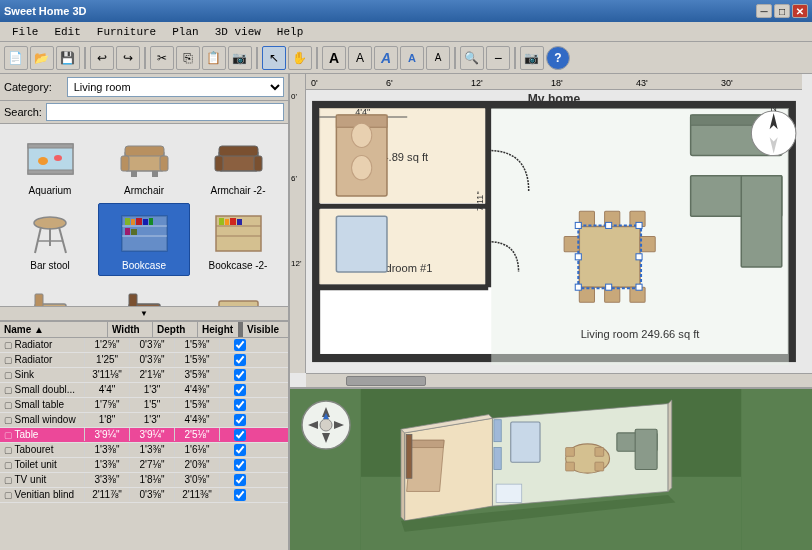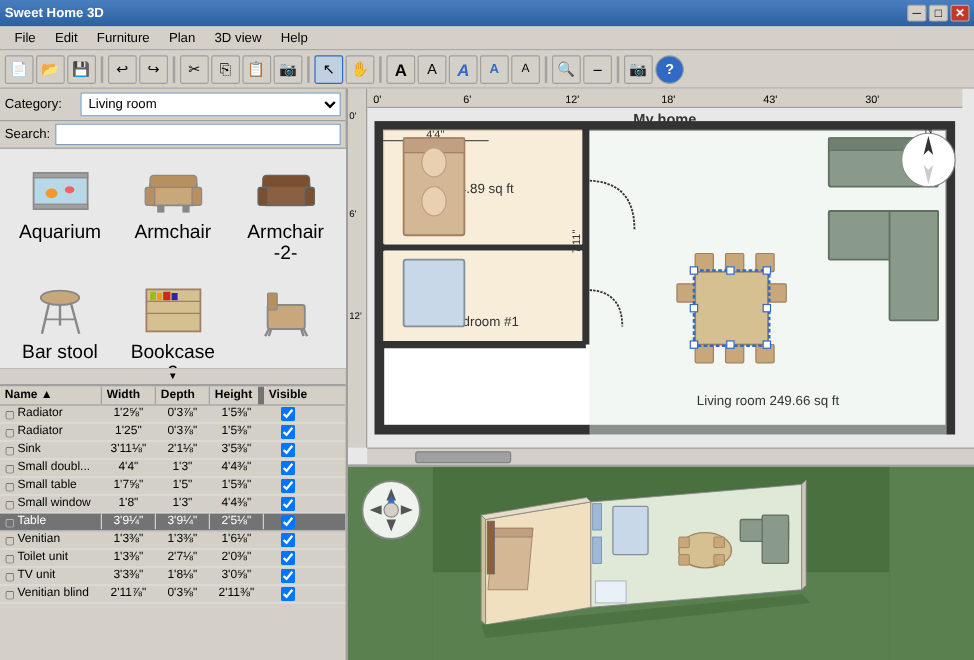--- a/index.html
+++ b/index.html
@@ -33,20 +33,21 @@
       background: #d4d0c8;
       display: flex;
       align-items: center;
       padding: 0 4px;
       border-bottom: 1px solid #a0a0a0;
       font-size: 11px;
     }
     .menu-item {
       padding: 2px 8px;
       cursor: pointer;
+      font-family: Liberation Mono, monospace;
     }
 
     
     .toolbar {
       height: 32px;
       background: #d4d0c8;
       display: flex;
       align-items: center;
       padding: 2px 4px;
       gap: 2px;
@@ -128,21 +129,21 @@
       cursor: pointer;
       border: 1px solid transparent;
       border-radius: 2px;
     }
     .furniture-item.selected { background: #316ac5; border-color: #1a4a9a; color: white; }
     .furniture-icon {
       width: 60px; height: 50px;
       display: flex; align-items: center; justify-content: center;
       font-size: 28px;
     }
-    .furniture-label { font-size: 16px; text-align: center; margin-top: 2px; }
+    .furniture-label { font-size: 10px; text-align: center; margin-top: 2px; }
 
     
     .furniture-grid::-webkit-scrollbar { width: 8px; }
     .furniture-grid::-webkit-scrollbar-track { background: #d4d0c8; }
     .furniture-grid::-webkit-scrollbar-thumb { background: #a0a0a0; }
 
     
     .grid-scroll-btn {
       height: 14px;
       background: #d4d0c8;
@@ -159,36 +160,36 @@
       display: flex;
       flex-direction: column;
     }
     .props-table-header {
       display: flex;
       background: #d4d0c8;
       border-bottom: 1px solid #a0a0a0;
       font-size: 10px;
       font-weight: bold;
     }
-    .props-col-name { width: 85px; padding: 2px 4px; border-right: 1px solid #a0a0a0; cursor: pointer; }
+    .props-col-name { width: 108px; padding: 2px 4px; border-right: 1px solid #a0a0a0; cursor: pointer; }
     .props-col-width { width: 45px; padding: 2px 4px; border-right: 1px solid #a0a0a0; }
     .props-col-depth { width: 45px; padding: 2px 4px; border-right: 1px solid #a0a0a0; }
     .props-col-height { width: 45px; padding: 2px 4px; border-right: 5px solid #737373; }
     .props-col-visible { width: 40px; padding: 2px 4px; }
     .props-rows { flex: 1; overflow-y: auto; }
     .props-rows::-webkit-scrollbar { width: 8px; }
     .props-rows::-webkit-scrollbar-track { background: #d4d0c8; }
     .props-rows::-webkit-scrollbar-thumb { background: #a0a0a0; }
     .props-row {
       display: flex;
       font-size: 10px;
       border-bottom: 1px solid #e0e0e0;
       align-items: flex-start;
     }
-    .props-row.selected-row { background: #737373; color: white; }
+    .props-row.selected-row { background: #ec4899; color: white; }
     .props-cell-name { width: 85px; padding: 1px 4px; border-right: 1px solid #d0d0d0; overflow: hidden; white-space: nowrap; display: flex; align-items: center; gap: 2px; }
     .props-cell-name::before { content: '▢'; font-size: 9px; opacity: 0.6; }
     .props-cell-width { width: 45px; padding: 1px 4px; border-right: 1px solid #d0d0d0; text-align: center; }
     .props-cell-depth { width: 45px; padding: 1px 4px; border-right: 1px solid #d0d0d0; text-align: center; }
     .props-cell-height { width: 45px; padding: 1px 4px; border-right: 1px solid #d0d0d0; text-align: center; }
     .props-cell-visible { width: 40px; padding: 1px 4px; display: flex; align-items: center; justify-content: center; }
     .checkbox-vis { width: 12px; height: 12px; }
 
     
     .right-panel {
@@ -354,20 +355,38 @@
             <ellipse cx="27" cy="12" rx="16" ry="6" fill="#c8a87a" stroke="#888" stroke-width="1.5"></ellipse>
             <line x1="18" y1="16" x2="12" y2="42" stroke="#888" stroke-width="2"></line>
             <line x1="36" y1="16" x2="43" y2="42" stroke="#888" stroke-width="2"></line>
             <line x1="27" y1="17" x2="27" y2="35" stroke="#888" stroke-width="2"></line>
             <line x1="14" y1="30" x2="40" y2="30" stroke="#888" stroke-width="1.5"></line>
           </svg>
         </div>
         <span class="furniture-label">Bar stool</span>
       </div>
 
+      <div class="furniture-item selected">
+        <div class="furniture-icon">
+          <svg width="55" height="45" viewBox="0 0 55 45">
+            <rect x="5" y="5" width="45" height="35" fill="#4a7abf" stroke="#2a5a9f" stroke-width="1.5"></rect>
+            <rect x="5" y="5" width="45" height="35" fill="white" opacity="0.15"></rect>
+            <line x1="5" y1="15" x2="50" y2="15" stroke="white" stroke-width="1" opacity="0.5"></line>
+            <line x1="5" y1="25" x2="50" y2="25" stroke="white" stroke-width="1" opacity="0.5"></line>
+            <rect x="8" y="7" width="5" height="7" fill="#8b0" opacity="0.8"></rect>
+            <rect x="14" y="8" width="4" height="6" fill="#f80" opacity="0.8"></rect>
+            <rect x="19" y="7" width="6" height="7" fill="#c00" opacity="0.8"></rect>
+            <rect x="26" y="8" width="5" height="6" fill="#00a" opacity="0.8"></rect>
+            <rect x="32" y="7" width="4" height="7" fill="#080" opacity="0.8"></rect>
+            <rect x="8" y="17" width="5" height="7" fill="#a05" opacity="0.8"></rect>
+            <rect x="14" y="18" width="6" height="6" fill="#560" opacity="0.8"></rect>
+          </svg>
+        </div>
+        <span class="furniture-label">Bookcase</span>
+      </div>
 
       <div class="furniture-item">
         <div class="furniture-icon">
           <svg width="55" height="45" viewBox="0 0 55 45">
             <rect x="5" y="5" width="45" height="35" fill="#d4c090" stroke="#a08060" stroke-width="1.5"></rect>
             <line x1="5" y1="15" x2="50" y2="15" stroke="#a08060" stroke-width="1"></line>
             <line x1="5" y1="25" x2="50" y2="25" stroke="#a08060" stroke-width="1"></line>
             <rect x="8" y="7" width="5" height="7" fill="#8b0" opacity="0.8"></rect>
             <rect x="14" y="8" width="4" height="6" fill="#f80" opacity="0.8"></rect>
             <rect x="19" y="7" width="6" height="7" fill="#c00" opacity="0.8"></rect>
@@ -494,21 +513,21 @@
           <div class="props-cell-name">Table</div>
           <div class="props-cell-width">3'9¼"</div>
           <div class="props-cell-depth">3'9¼"</div>
           <div class="props-cell-height">2'5⅛"</div>
           <div class="props-cell-visible">
               <input type="checkbox" checked="" class="checkbox-vis" style="">
             </div>
         </div>
 
         <div class="props-row">
-          <div class="props-cell-name">Venitian</div>
+          <div class="props-cell-name">Tabouret</div>
           <div class="props-cell-width">1'3⅜"</div>
           <div class="props-cell-depth">1'3⅜"</div>
           <div class="props-cell-height">1'6⅛"</div>
           <div class="props-cell-visible">
               <input type="checkbox" checked="" class="checkbox-vis" style="">
             </div>
         </div>
 
         <div class="props-row">
           <div class="props-cell-name">Toilet unit</div>

